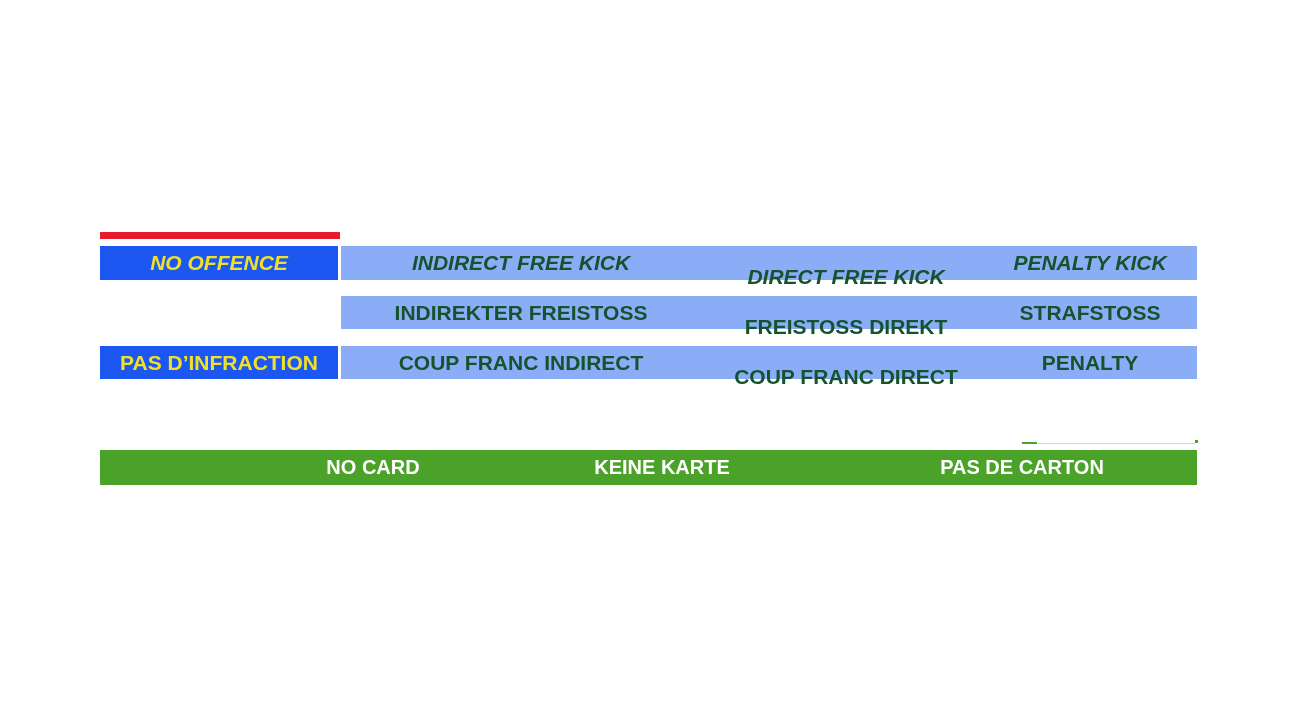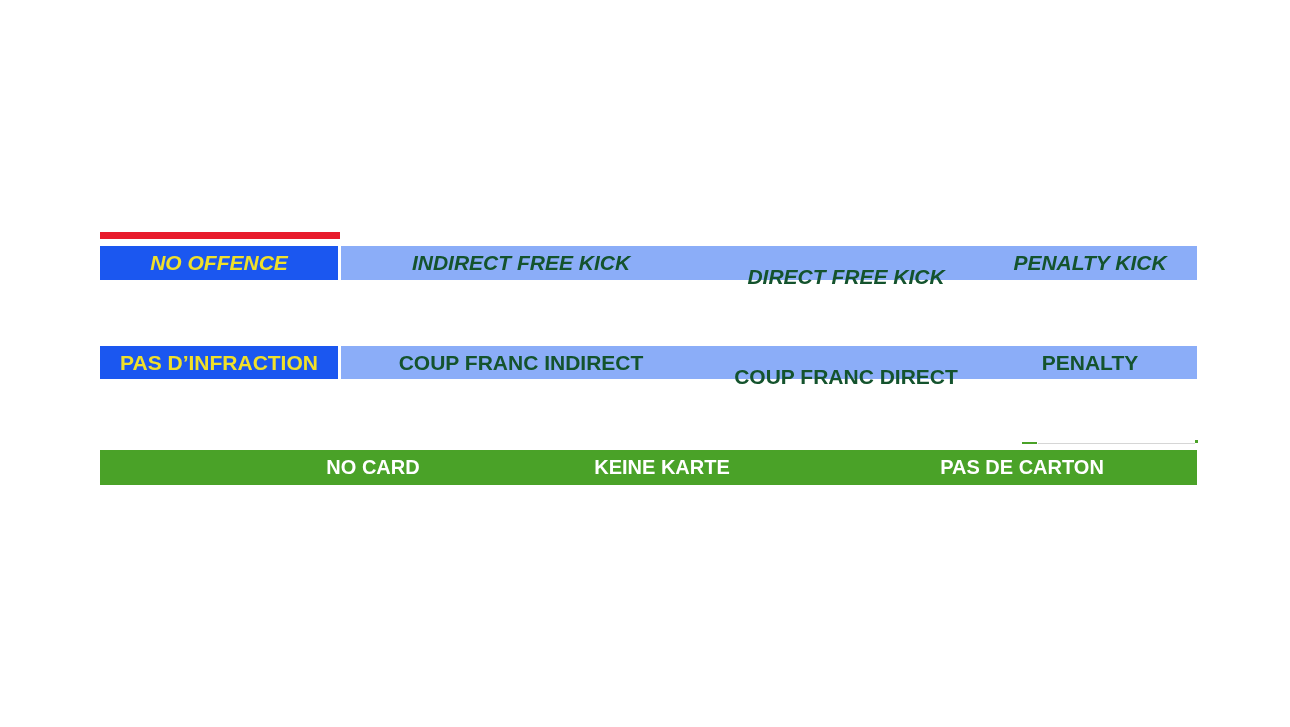--- a/index.html
+++ b/index.html
@@ -127,20 +127,25 @@
 
   <div class="red-bar"></div>
 
   <div class="row-label-box row-1">NO OFFENCE</div>
   <div class="row-bar row-1">
     <span class="cell-label cell-c1">INDIRECT FREE KICK</span>
     <span class="cell-label cell-c2">DIRECT FREE KICK</span>
     <span class="cell-label cell-c3">PENALTY KICK</span>
   </div>
 
+  <div class="row-bar row-2">
+    <span class="cell-label cell-c1">INDIREKTER FREISTOSS</span>
+    <span class="cell-label cell-c2">FREISTOSS DIREKT</span>
+    <span class="cell-label cell-c3">STRAFSTOSS</span>
+  </div>
 
   <div class="row-label-box row-3">PAS D’INFRACTION</div>
   <div class="row-bar row-3">
     <span class="cell-label cell-c1">COUP FRANC INDIRECT</span>
     <span class="cell-label cell-c2">COUP FRANC DIRECT</span>
     <span class="cell-label cell-c3">PENALTY</span>
   </div>
 
   <div class="artifact-green-line"></div>
   <div class="artifact-gray-line"></div>

